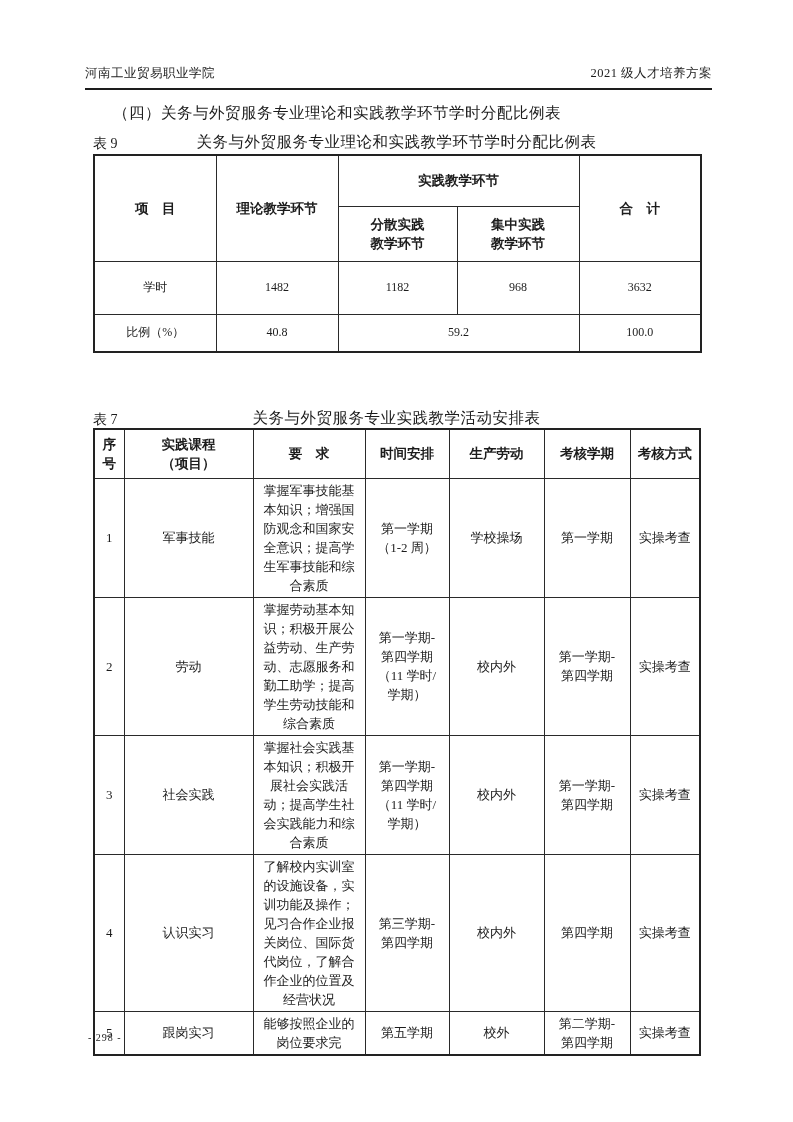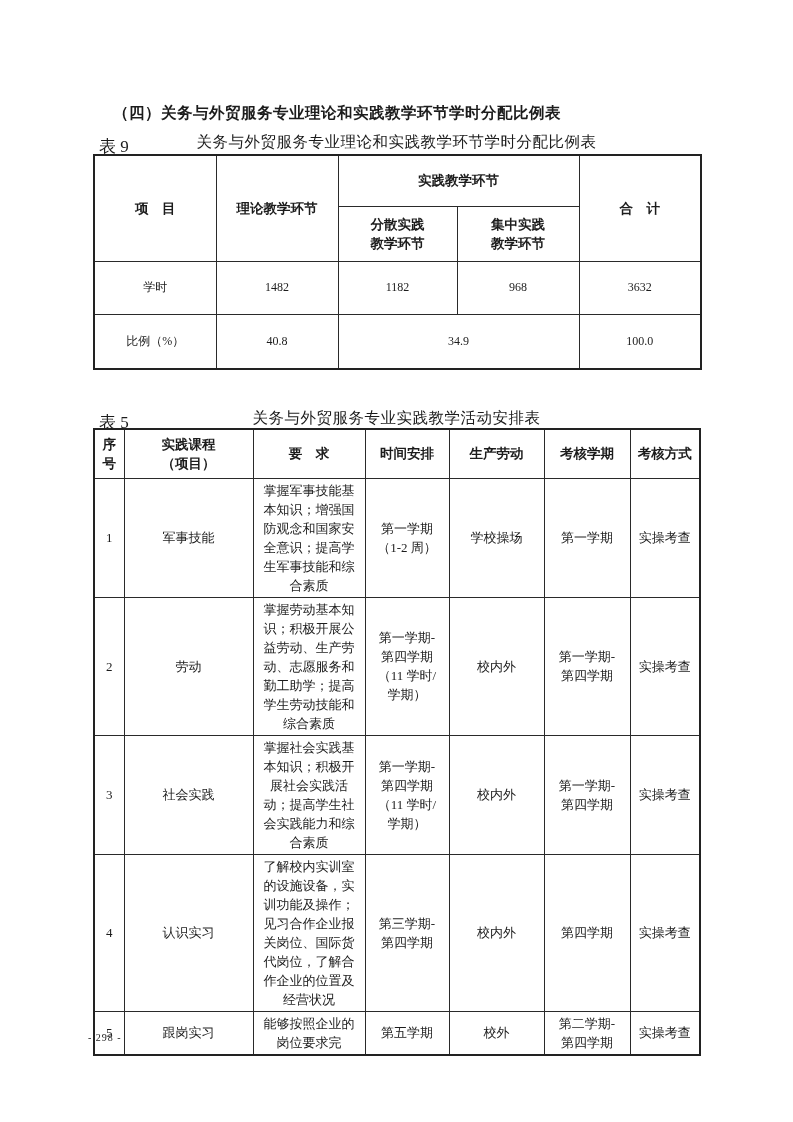--- a/index.html
+++ b/index.html
@@ -15,31 +15,31 @@
   .page-header{
     position:absolute; top:65px; left:85px; width:627px;
     display:flex; justify-content:space-between; align-items:flex-end;
     font-size:12.5px; letter-spacing:.5px;
     padding-bottom:6px;
     border-bottom:2.5px solid #1d1d1d;
   }
   .sec-heading{
     position:absolute; left:113px; margin:0;
     font-family:"Liberation Sans","DejaVu Sans",sans-serif;
-    font-weight:bold; font-size:15.5px; letter-spacing:.5px;
+    font-weight:normal; font-size:15.5px; letter-spacing:.5px;
   }
   .h4{ top:103px; }
   .h5{ top:381px; }
   .caption-row{
     position:absolute; left:93px; width:607px; height:20px;
   }
   .cap9{ top:132px; }
   .cap10{ top:408px; }
   .cap-label{
-    position:absolute; left:6px; top:3px; font-size:17px;
+    position:absolute; left:0; top:3px; font-size:14px;
   }
   .cap-title{
     display:block; text-align:center;
     font-family:"Liberation Sans","DejaVu Sans",sans-serif;
     font-weight:normal; font-size:15.5px; letter-spacing:.5px;
   }
   
   table.doc{
     position:absolute; border-collapse:collapse; table-layout:fixed;
     background:#fff;
@@ -69,20 +69,24 @@
   .page-footer{
     position:absolute; left:88px; top:1032px;
     font-size:10px; letter-spacing:1px;
   }
 </style>
 </head>
 <body>
 
 <div class="page">
 
+  <div class="page-header">
+    <span>河南工业贸易职业学院</span>
+    <span>2021 级人才培养方案</span>
+  </div>
 
   <h2 class="sec-heading h4">（四）关务与外贸服务专业理论和实践教学环节学时分配比例表</h2>
 
   <div class="caption-row cap9">
     <span class="cap-label">表 9</span>
     <span class="cap-title">关务与外贸服务专业理论和实践教学环节学时分配比例表</span>
   </div>
 
   <table class="doc t9">
     <colgroup>
@@ -105,32 +109,32 @@
         <td class="th">集中实践
 教学环节</td>
       </tr>
       <tr style="height:53px">
         <td>学时</td>
         <td>1482</td>
         <td>1182</td>
         <td>968</td>
         <td>3632</td>
       </tr>
-      <tr style="height:55px">
+      <tr style="height:38px">
         <td>比例（%）</td>
         <td>40.8</td>
-        <td colspan="2">34.9</td>
+        <td colspan="2">59.2</td>
         <td>100.0</td>
       </tr>
     </tbody>
   </table>
 
 
   <div class="caption-row cap10">
-    <span class="cap-label">表 5</span>
+    <span class="cap-label">表 7</span>
     <span class="cap-title">关务与外贸服务专业实践教学活动安排表</span>
   </div>
 
   <table class="doc t10">
     <colgroup>
       <col style="width:30px">
         <col style="width:129px">
         <col style="width:112px">
         <col style="width:84px">
         <col style="width:95px">

